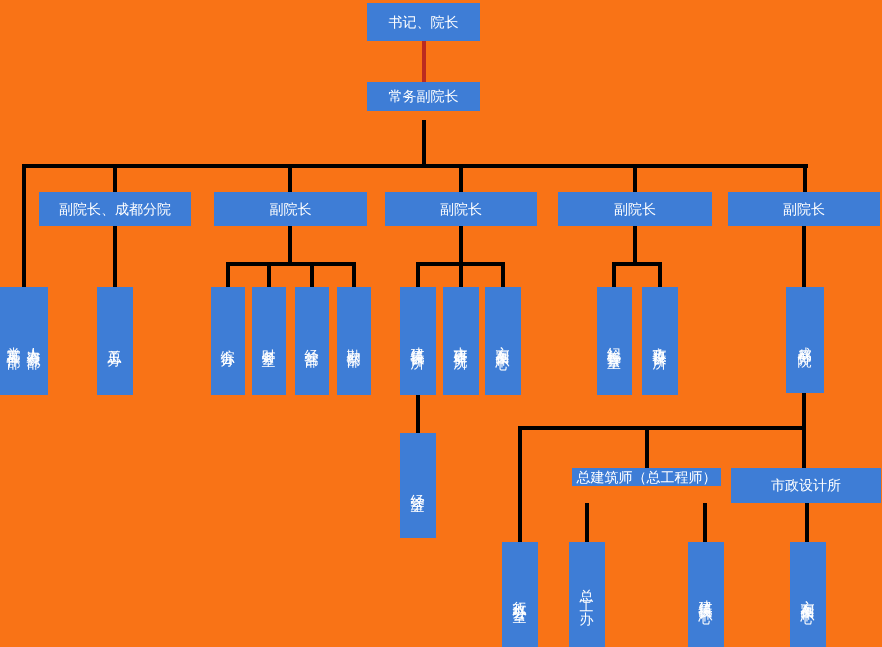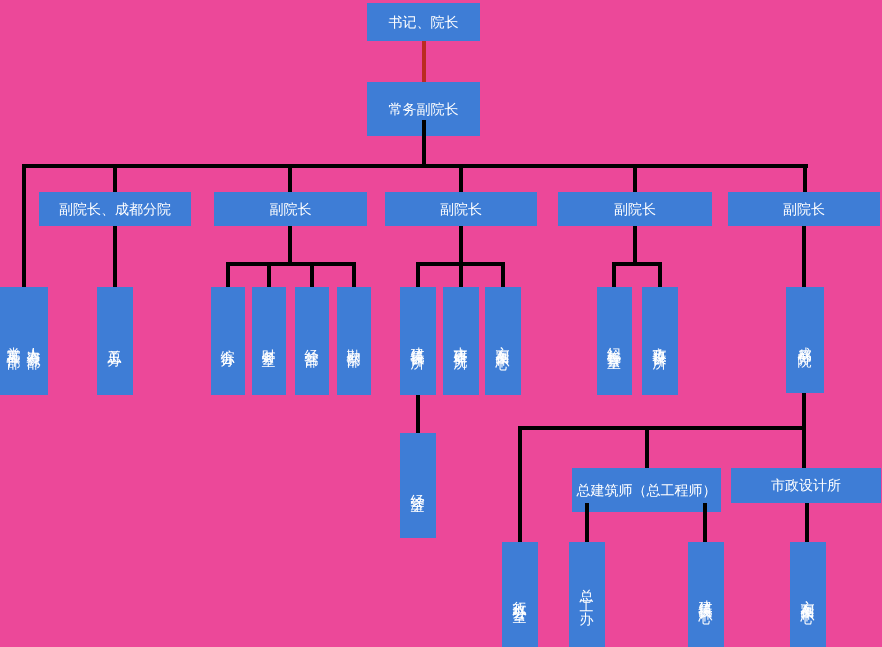--- a/index.html
+++ b/index.html
@@ -1,20 +1,20 @@
 <!DOCTYPE html>
 <html><head>
 <meta charset="utf-8">
 <style>
   html, body { margin: 0; padding: 0; background: #ffffff; }
   .canvas {
     position: relative;
     width: 882px;
     height: 647px;
-    background: #ec4899;
+    background: #f97316;
     font-family: "Liberation Sans", sans-serif;
     overflow: hidden;
   }
   .node {
     position: absolute;
     background: #3e7dd6;
     color: #ffffff;
     display: flex;
     align-items: center;
     justify-content: center;
@@ -42,21 +42,21 @@
   .line { position: absolute; background: #000000; }
   .line.red { background: #bb2b20; }
 </style>
 </head>
 <body>
 
 <div class="canvas">
 
   <div class="node" style="left:367px; top:3px; width:113px; height:38px;">书记、院长</div>
 
-  <div class="node" style="left:367px; top:82px; width:113px; height:54px;">常务副院长</div>
+  <div class="node" style="left:367px; top:82px; width:113px; height:29px;">常务副院长</div>
 
   <div class="line red" style="left:422px; top:41px; width:4px; height:41px;"></div>
 
   <div class="line" style="left:422px; top:120px; width:4px; height:48px;"></div>
   <div class="line" style="left:22px; top:164px; width:786px; height:4px;"></div>
 
   <div class="line" style="left:22px; top:164px; width:4px; height:123px;"></div>
   <div class="line" style="left:113px; top:168px; width:4px; height:24px;"></div>
   <div class="line" style="left:288px; top:168px; width:4px; height:24px;"></div>
   <div class="line" style="left:459px; top:168px; width:4px; height:24px;"></div>
@@ -107,21 +107,21 @@
   <div class="node" style="left:728px; top:192px; width:152px; height:34px;">副院长</div>
   <div class="line" style="left:802px; top:226px; width:4px; height:61px;"></div>
   <div class="node v" style="left:786px; top:287px; width:38px; height:106px;">成都分院</div>
 
   <div class="line" style="left:802px; top:393px; width:4px; height:37px;"></div>
   <div class="line" style="left:518px; top:426px; width:288px; height:4px;"></div>
   <div class="line" style="left:518px; top:426px; width:4px; height:116px;"></div>
   <div class="line" style="left:645px; top:430px; width:4px; height:38px;"></div>
   <div class="line" style="left:802px; top:430px; width:4px; height:38px;"></div>
 
-  <div class="node" style="left:572px; top:468px; width:149px; height:44px;">总建筑师（总工程师）</div>
+  <div class="node" style="left:572px; top:468px; width:149px; height:18px;">总建筑师（总工程师）</div>
   <div class="node" style="left:731px; top:468px; width:150px; height:35px;">市政设计所</div>
 
   <div class="line" style="left:585px; top:503px; width:4px; height:39px;"></div>
   <div class="line" style="left:703px; top:503px; width:4px; height:39px;"></div>
   <div class="line" style="left:805px; top:503px; width:4px; height:39px;"></div>
 
   <div class="node v" style="left:502px; top:542px; width:36px; height:105px;">行政办公室</div>
   <div class="node v-wide" style="left:569px; top:542px; width:36px; height:105px;">总工办</div>
   <div class="node v" style="left:688px; top:542px; width:36px; height:105px;">建筑设计中心</div>
   <div class="node v" style="left:790px; top:542px; width:36px; height:105px;">方案创作中心</div>

